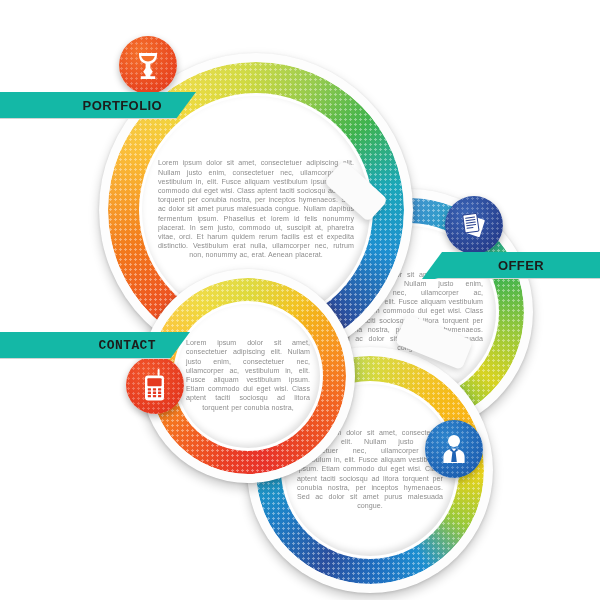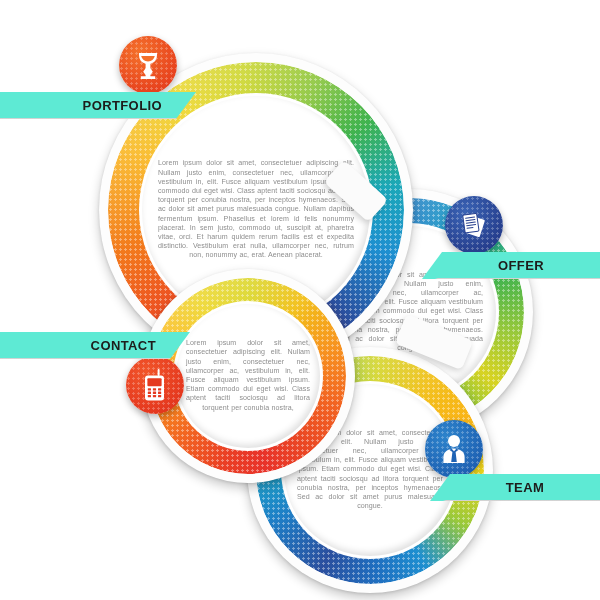--- a/index.html
+++ b/index.html
@@ -63,21 +63,21 @@
     position:absolute;inset:0;border-radius:50%;
     background-image:radial-gradient(rgba(255,255,255,.26) 38%, transparent 40%);
     background-size:5px 5px;
   }
   .bubble svg{position:relative;z-index:2;display:block;}
 
   
   .label{
     position:absolute;height:27px;z-index:9;
     display:flex;align-items:center;
-    background:#5eead4;
+    background:#14b8a6;
     font-weight:bold;font-size:13px;letter-spacing:.4px;color:#1d1d1b;
     filter:drop-shadow(0 3px 3px rgba(0,0,0,.30));
   }
   .label span{position:relative;z-index:2;white-space:nowrap;}
   .label.left{
     left:0;padding-left:14px;padding-right:34px;
     justify-content:flex-end;
     clip-path:polygon(0 0, 100% 0, calc(100% - 20px) 100%, 0 100%);
   }
   .label.right{
@@ -265,21 +265,18 @@
   </div>
 
   <div class="label left" style="top:92px;width:148px;">
     <span>PORTFOLIO</span>
   </div>
 
   <div class="label right" style="top:252px;width:130px;">
     <span>OFFER</span>
   </div>
 
-  <div class="label left" style="top:332px;width:142px;">
+  <div class="label left" style="top:332px;width:142px;font-family:Liberation Mono, monospace;">
     <span>CONTACT</span>
   </div>
 
-  <div class="label right" style="top:474px;width:122px;">
-    <span>TEAM</span>
-  </div>
 
 </div>
 
 </body></html>

